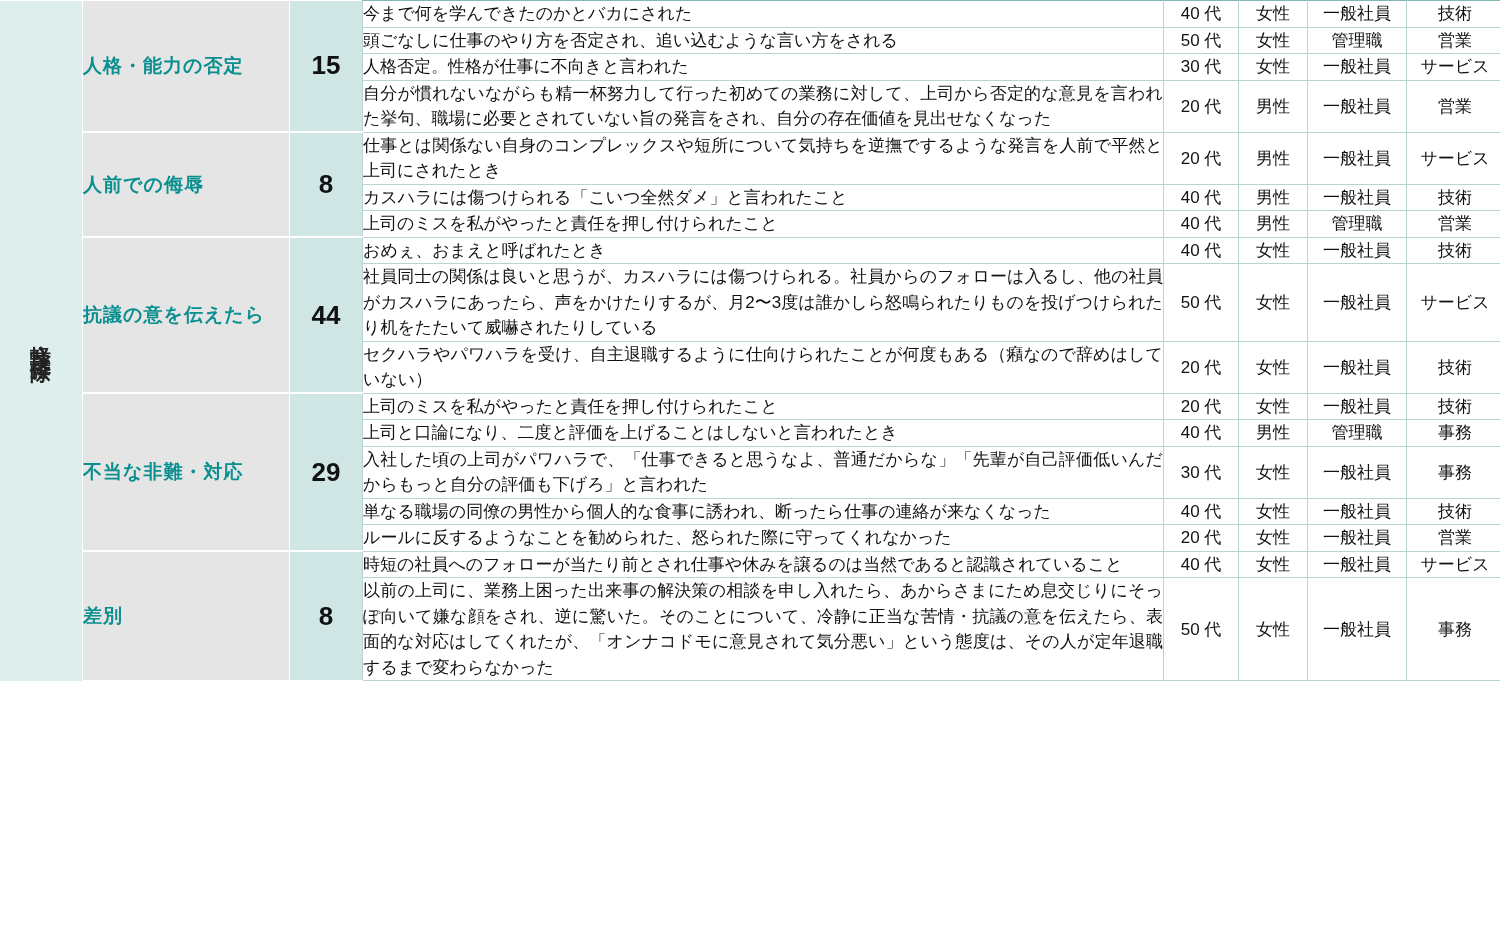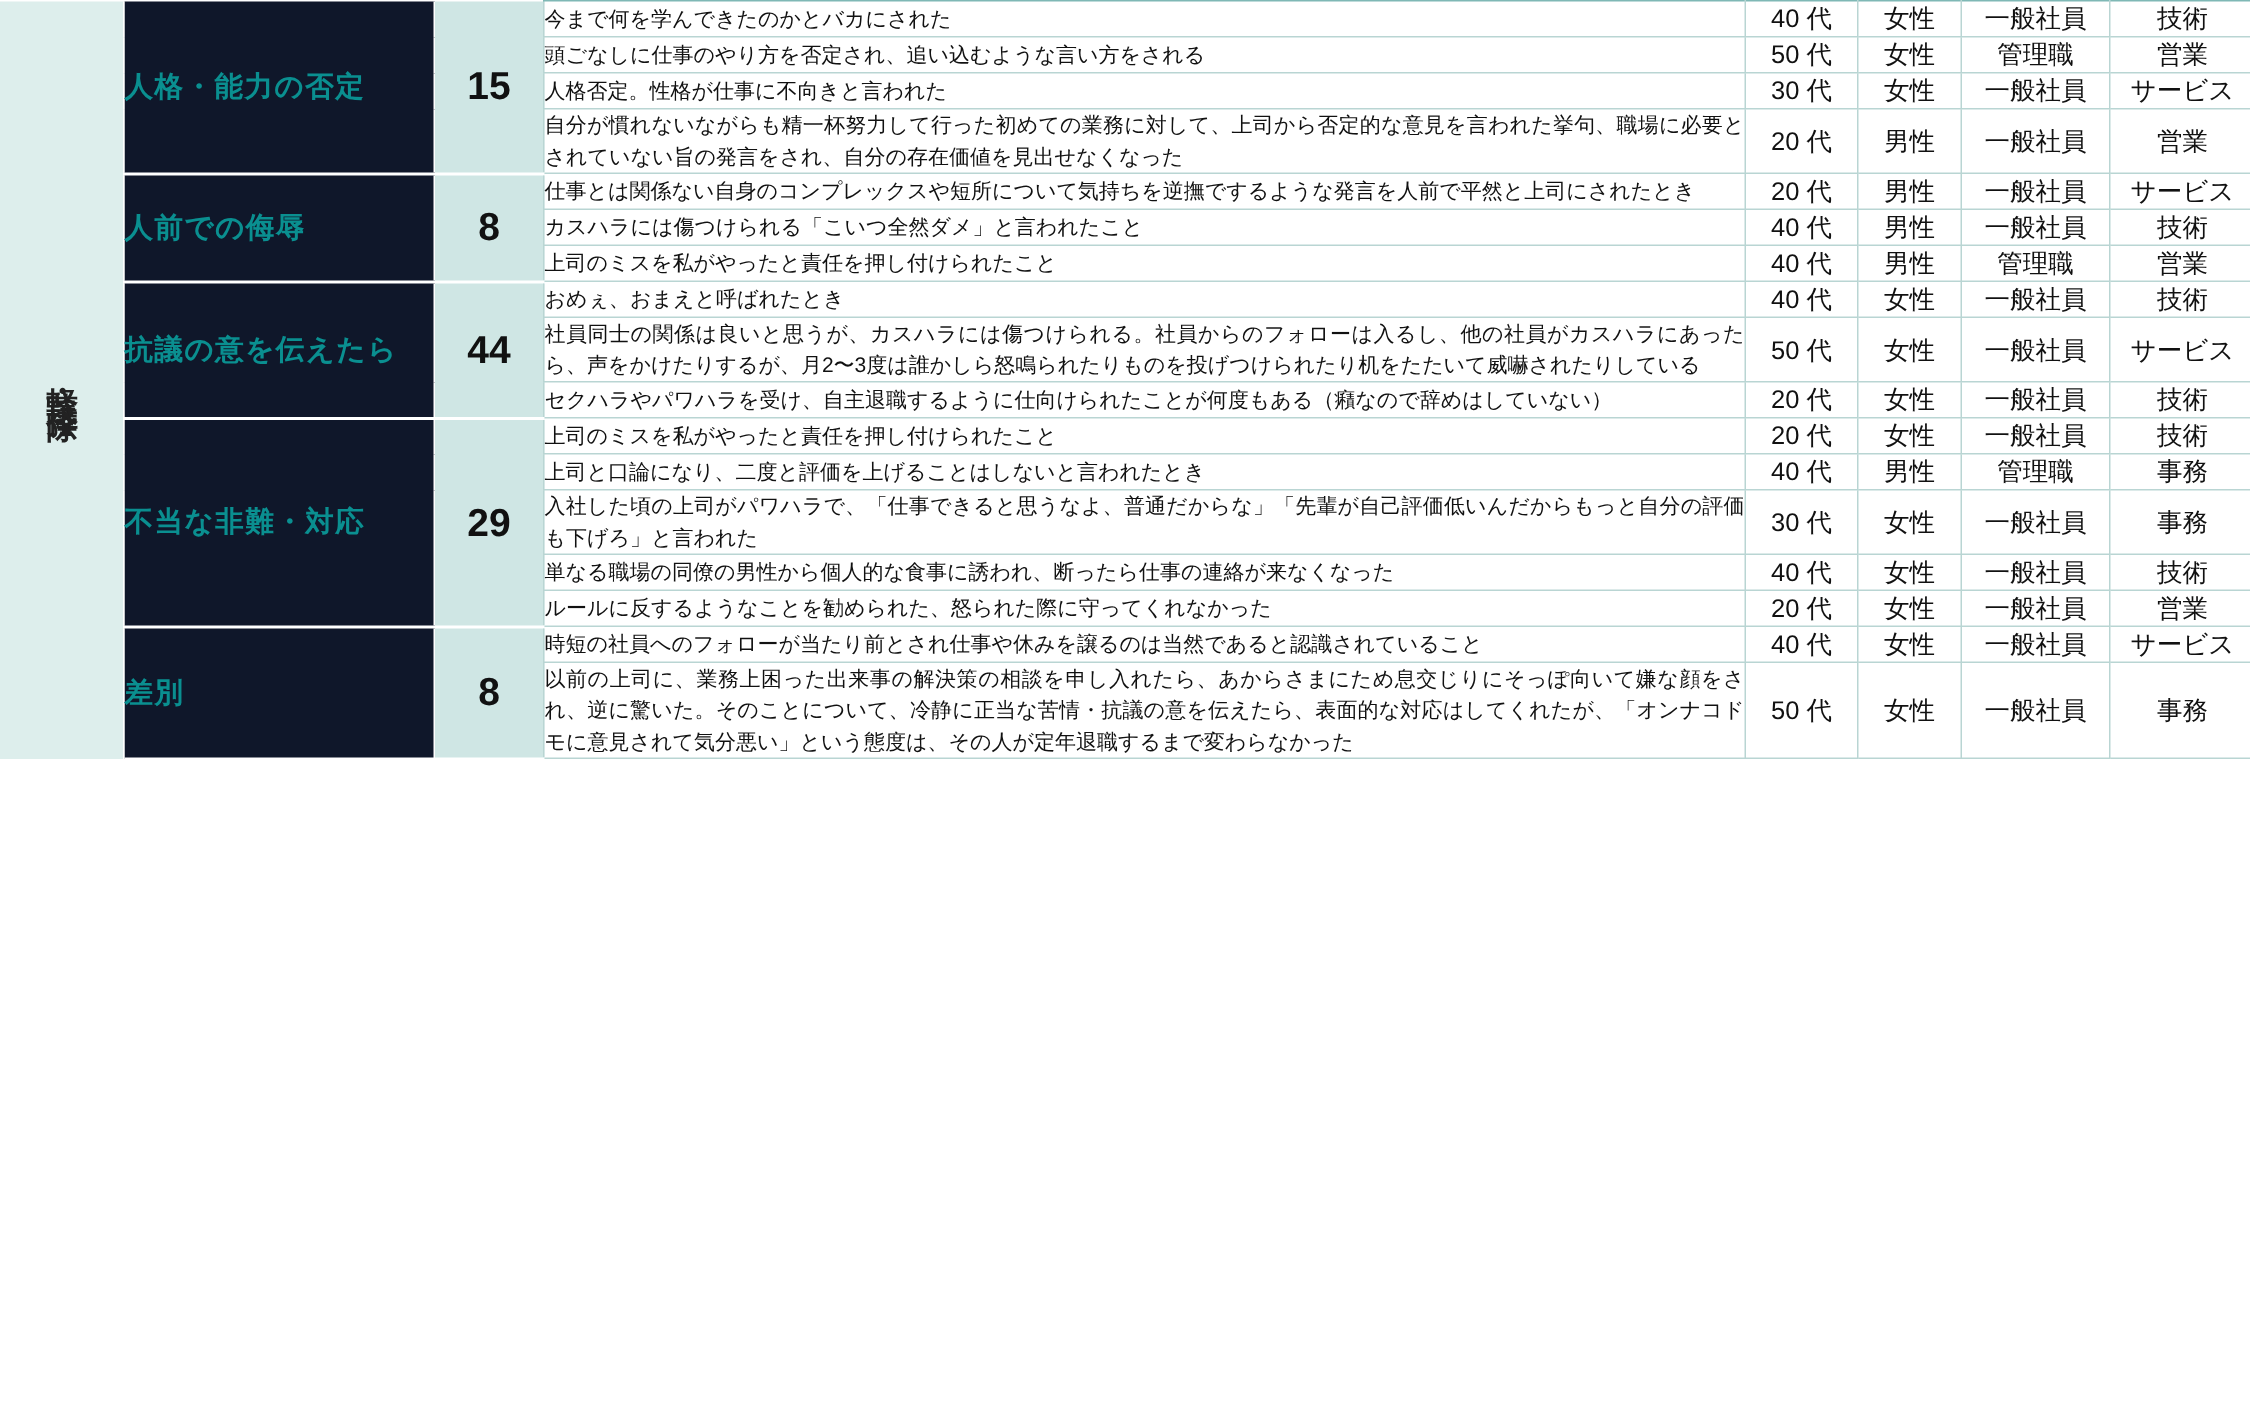--- a/index.html
+++ b/index.html
@@ -44,21 +44,21 @@
     color: #222;
     letter-spacing: 4px;
     line-height: 1.1;
     display: inline-block;
     margin: 0 auto;
   }
 
   
   td.sub {
     width: 206px;
-    background: #0f172a;
+    background: #e5e5e5;
     color: #0a8f90;
     font-weight: bold;
     font-size: 19px;
     padding: 0 0 0 18px;
     border-bottom: 1px solid #ffffff;
     border-right: 1px solid #ffffff;
     letter-spacing: 1px;
   }
   
   td.count {
@@ -68,21 +68,21 @@
     font-weight: bold;
     font-size: 26px;
     text-align: center;
     border-bottom: 1px solid #ffffff;
   }
 
   
   td.freetext {
     width: 800px;
     background: #ffffff;
-    font-size: 14px;
+    font-size: 17px;
     line-height: 1.5;
     padding: 8px 14px 8px 20px;
     border-bottom: 1px solid #b9d5d3;
     border-left: 1px solid #b9d5d3;
     border-right: 1px solid #b9d5d3;
     text-align: justify;
     text-justify: inter-ideograph;
     color: #111;
   }
 

